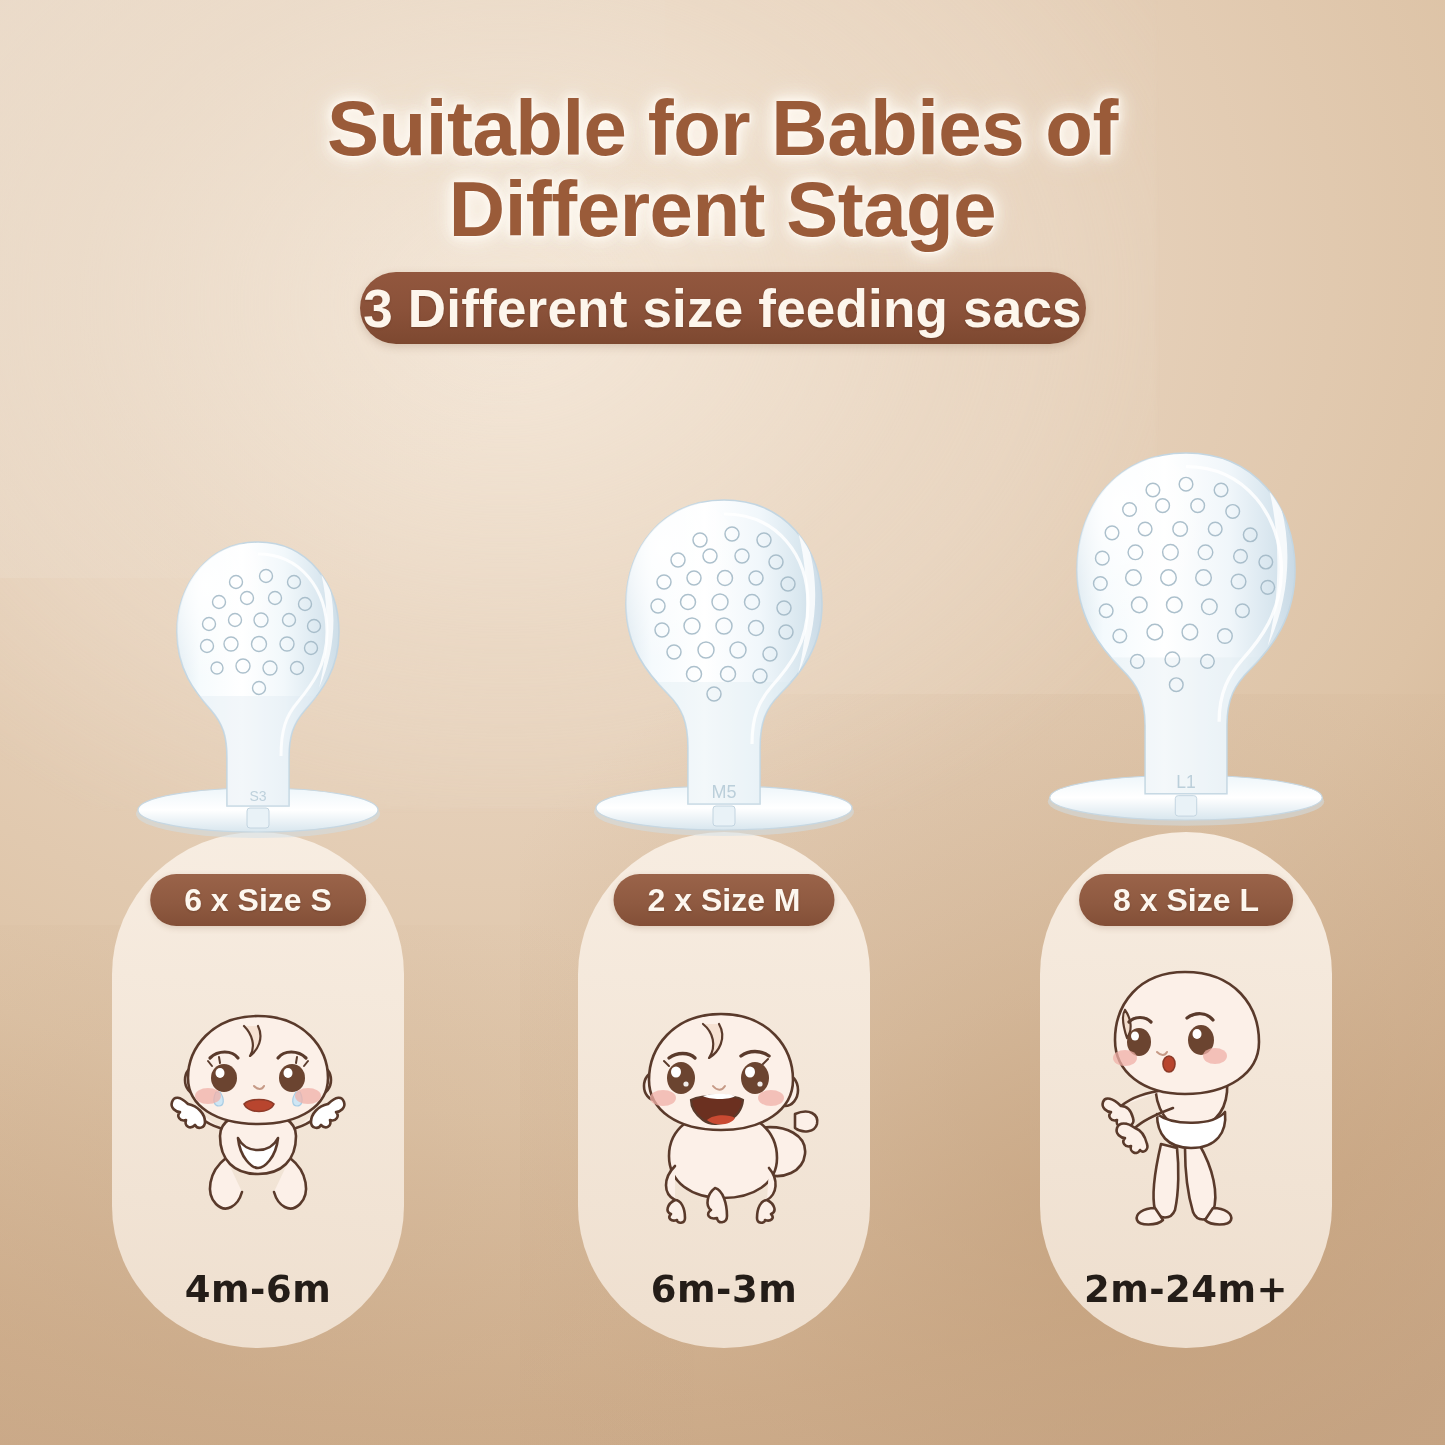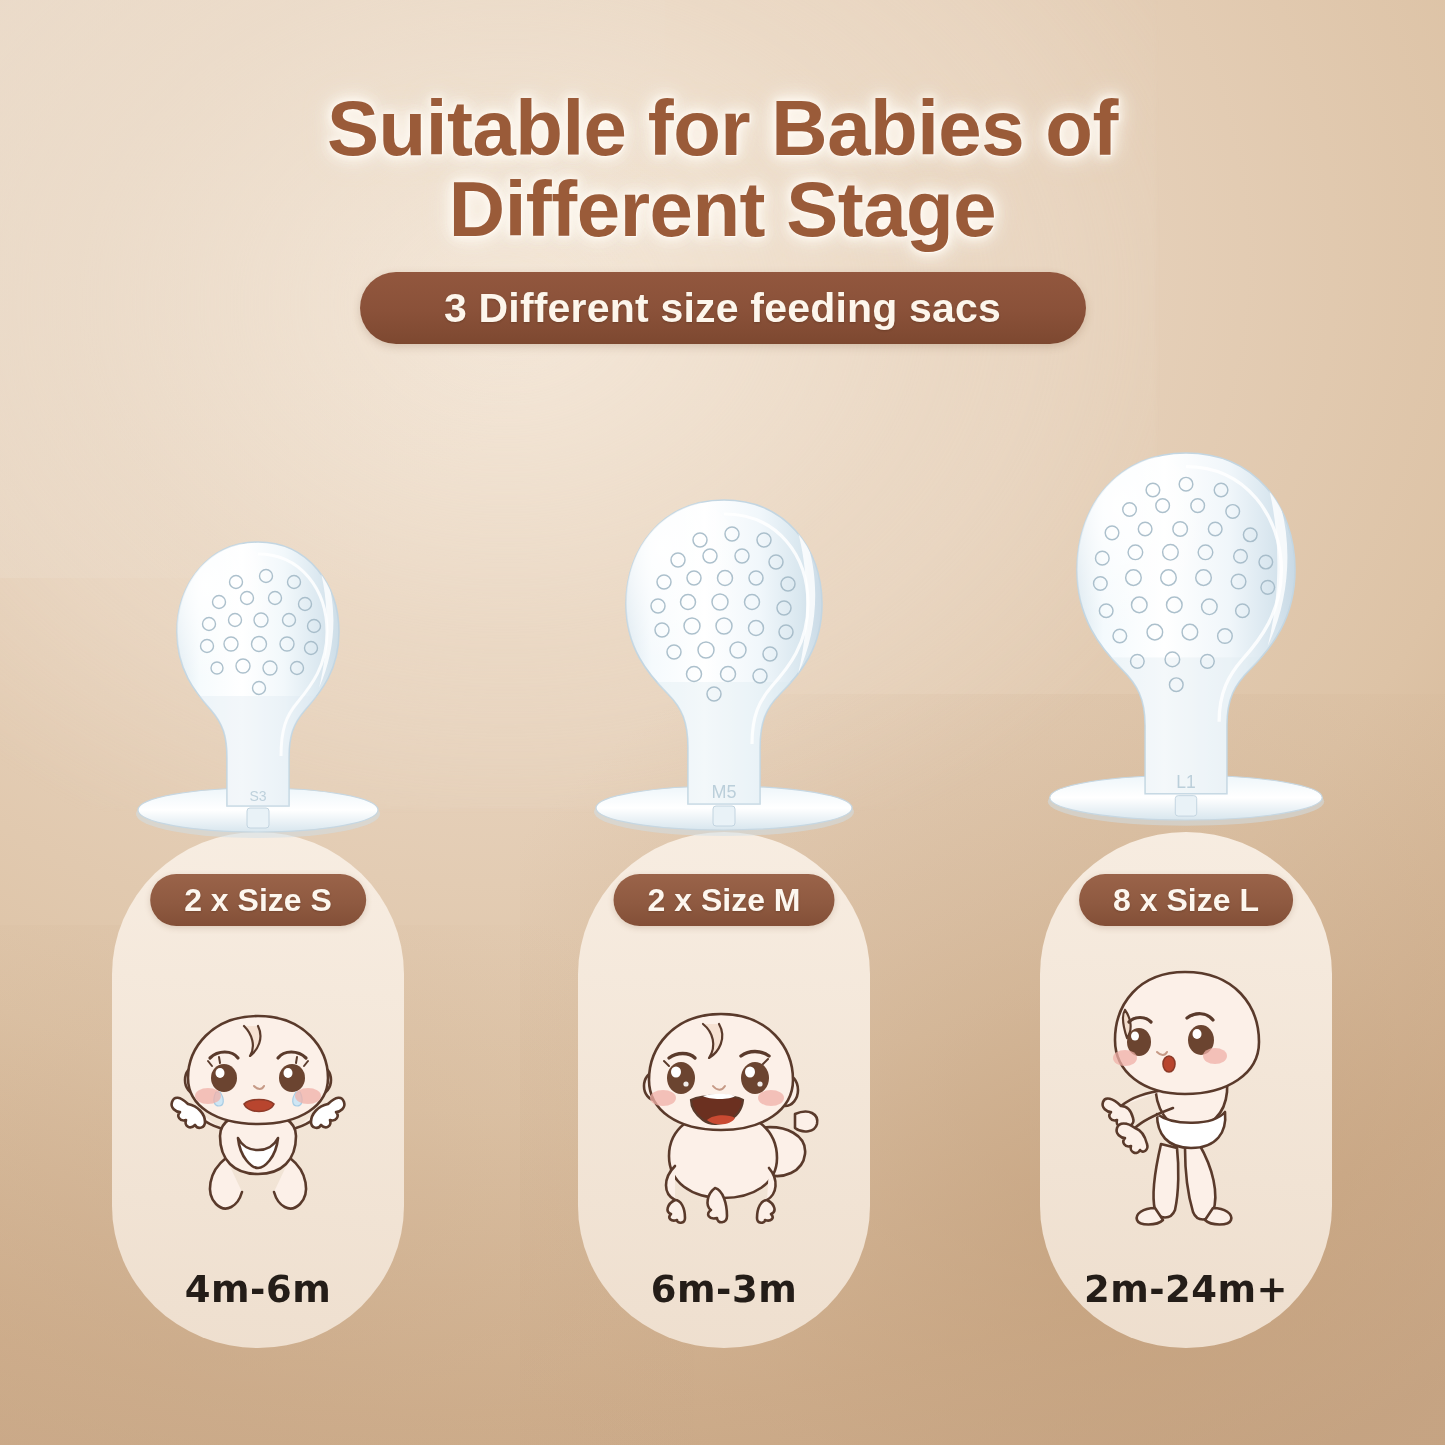--- a/index.html
+++ b/index.html
@@ -86,21 +86,21 @@
     width: 726px;
     height: 72px;
     border-radius: 38px;
     background: linear-gradient(180deg, #92573e 0%, #8a5139 55%, #7d4830 100%);
     box-shadow: 0 3px 9px rgba(120,78,52,0.22);
     display: flex;
     align-items: center;
     justify-content: center;
   }
   .subtitle-pill span {
-    font-size: 41px;
+    font-size: 53px;
     font-weight: bold;
     color: #fdf6ec;
     letter-spacing: 0.2px;
     text-shadow: 0 1px 2px rgba(70,40,24,0.35);
   }
 
   
   .columns {
     position: absolute;
     left: 0;
@@ -285,21 +285,21 @@
               <circle cx="120" cy="146" r="7"></circle>
               <circle cx="147" cy="148" r="7"></circle>
               <circle cx="174" cy="148" r="6.5"></circle>
             <circle cx="136" cy="168" r="6.5"></circle>
           </g>
           <text x="135" y="281" font-family="Liberation Sans, sans-serif" font-size="14" fill="#b9cdd9" text-anchor="middle" opacity="0.9">S3</text>
         </svg>
       </div>
 
       <div class="size-pill">
-        <span>2 x Size S</span>
+        <span>6 x Size S</span>
       </div>
 
       <div class="baby-wrap baby-s">
         <svg width="200" height="222" viewBox="0 0 200 222">
           <g stroke="#5a3a2b" stroke-width="2.6" stroke-linecap="round" stroke-linejoin="round" fill="#fcf0e8">
 
             <path d="M68 150 C50 164 48 186 58 196 C68 206 80 198 84 184"></path>
             <path d="M132 150 C150 164 152 186 142 196 C132 206 120 198 116 184"></path>
 
             <path d="M62 128 C62 112 80 104 100 104 C120 104 138 112 138 128

